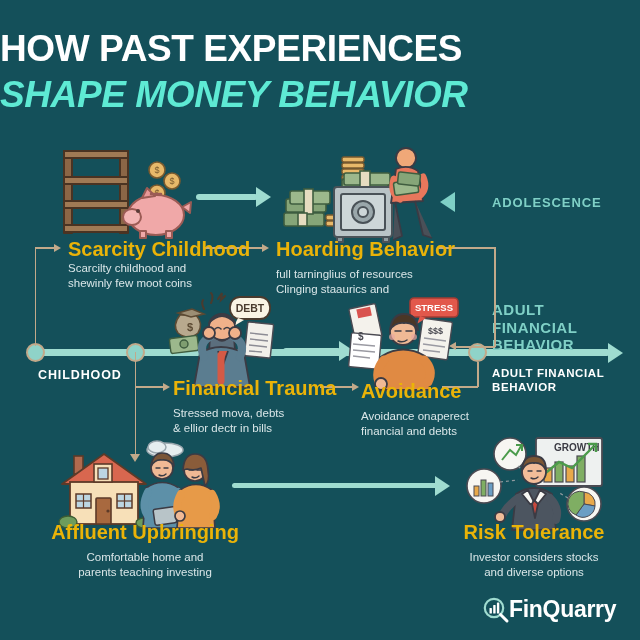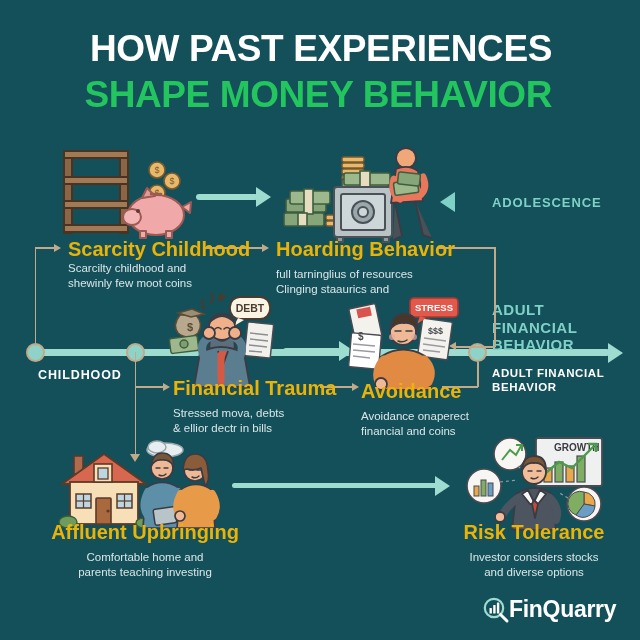--- a/index.html
+++ b/index.html
@@ -7,28 +7,28 @@
     width:640px;height:640px;overflow:hidden;
     background:#14505a;
     font-family:"Liberation Sans","DejaVu Sans",sans-serif;
     position:relative;
     -webkit-font-smoothing:antialiased;
   }
   .stage{position:absolute;inset:0;width:640px;height:640px;}
   .abs{position:absolute;}
 
   
-  .title-wrap{left:0;top:26px;width:552px;text-align:right;}
+  .title-wrap{left:0;top:26px;width:552px;text-align:left;}
   .title1{
     font-size:37px;font-weight:700;letter-spacing:-0.4px;color:#ffffff;
     line-height:46px;text-transform:uppercase;
   }
   .title2{
-    font-size:37px;font-weight:700;letter-spacing:-0.4px;color:#22c55e;
-    line-height:46px;text-transform:uppercase;
+    font-size:37px;font-weight:700;letter-spacing:-0.4px;color:#5eead4;
+    line-height:46px;text-transform:uppercase;font-style:italic;
   }
 
   
   .card-title{
     font-size:20px;font-weight:700;color:#eab308;white-space:nowrap;
   }
   .card-desc{
     font-size:11.5px;font-weight:400;color:#d9e6e8;line-height:14.5px;
     white-space:nowrap;
   }
@@ -488,21 +488,21 @@
     <div class="card-desc" style="margin-top:6px;">
       <div>Stressed mova, debts</div>
       <div>&amp; ellior dectr in bills</div>
     </div>
   </div>
 
   <div class="abs" style="left:361px;top:380px;">
     <div class="card-title">Avoidance</div>
     <div class="card-desc" style="margin-top:6px;">
       <div>Avoidance onaperect</div>
-      <div>financial and coins</div>
+      <div>financial and debts</div>
     </div>
   </div>
 
   <div class="abs" style="left:20px;top:521px;width:250px;text-align:center;">
     <div class="card-title">Affluent Upbringing</div>
     <div class="card-desc" style="margin-top:6px;">
       <div>Comfortable home and</div>
       <div>parents teaching investing</div>
     </div>
   </div>

